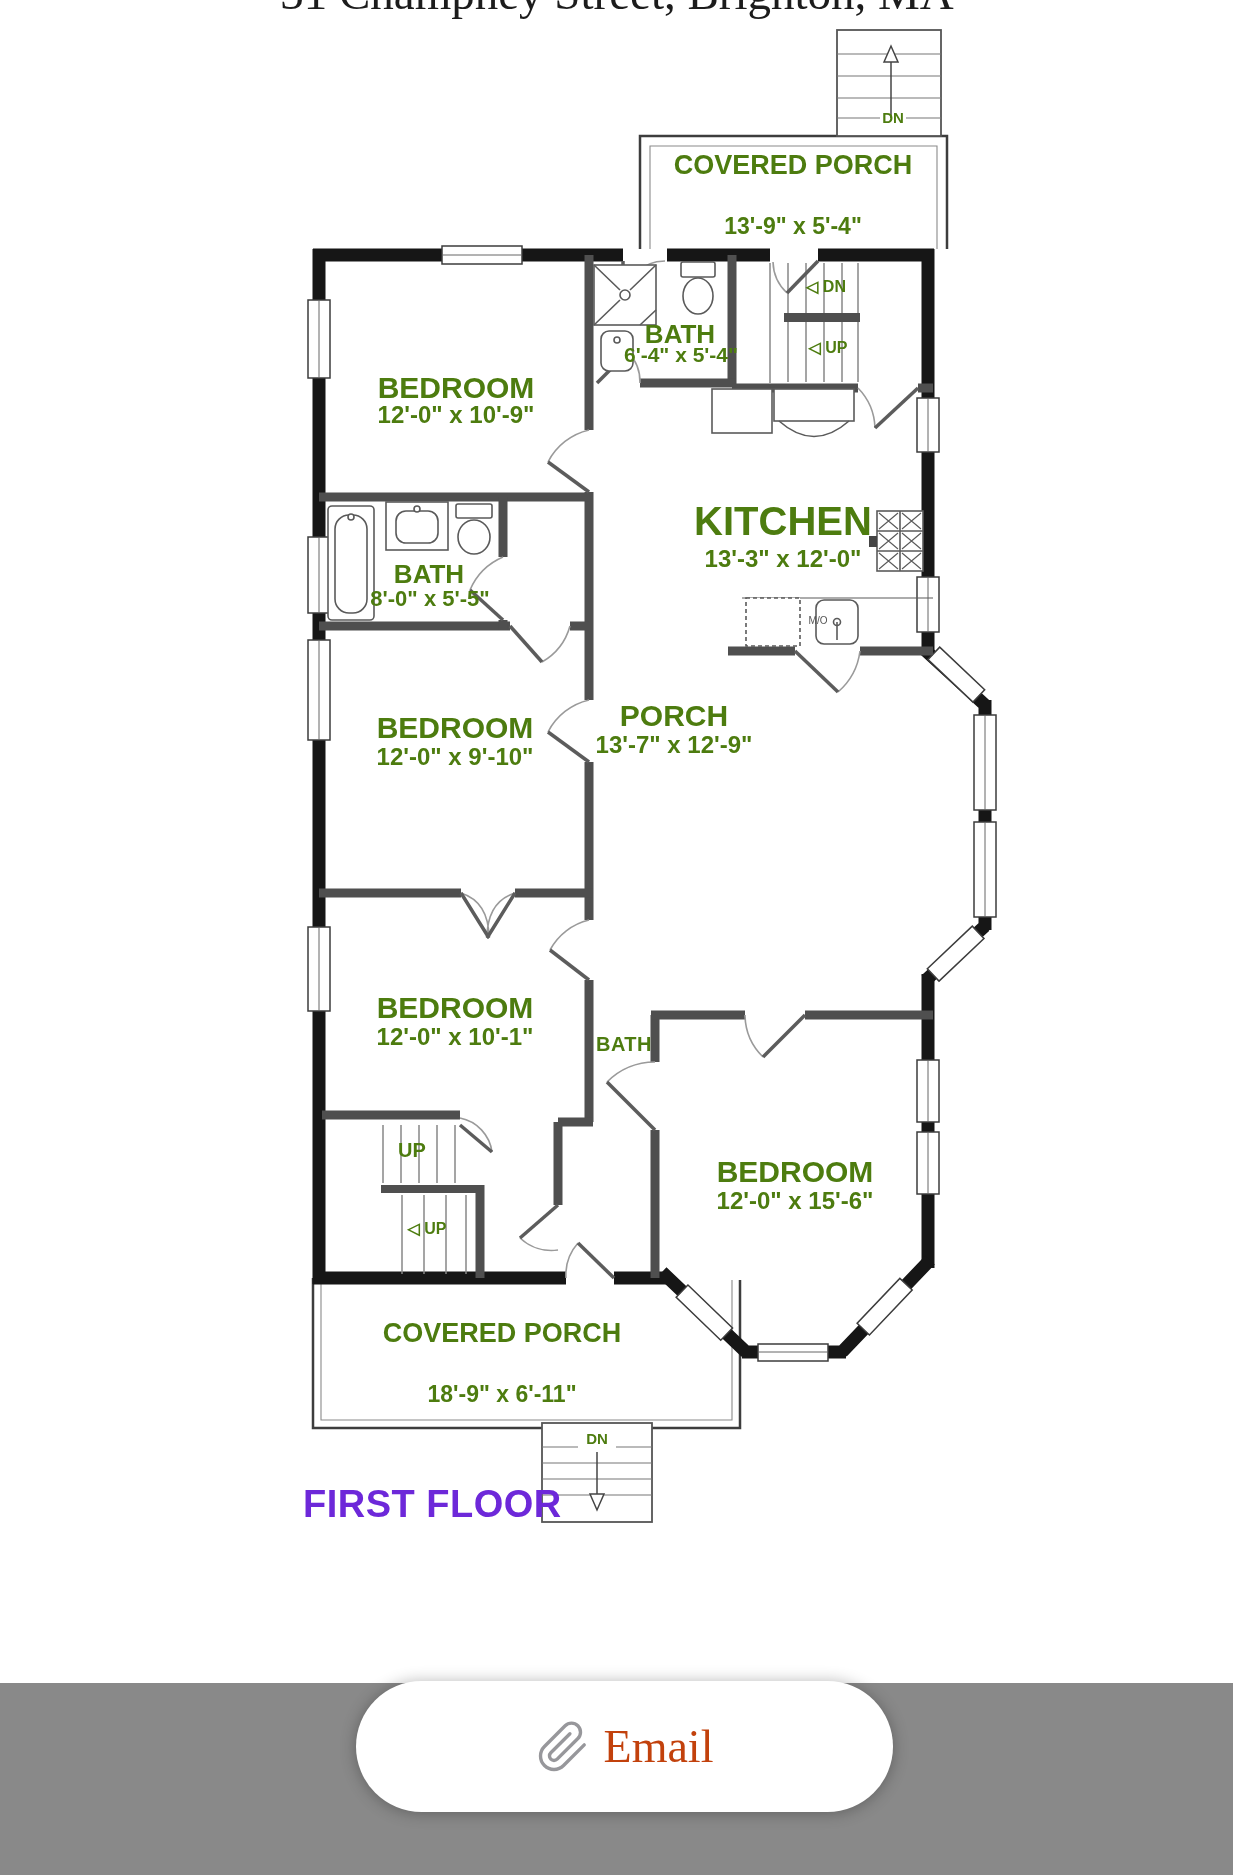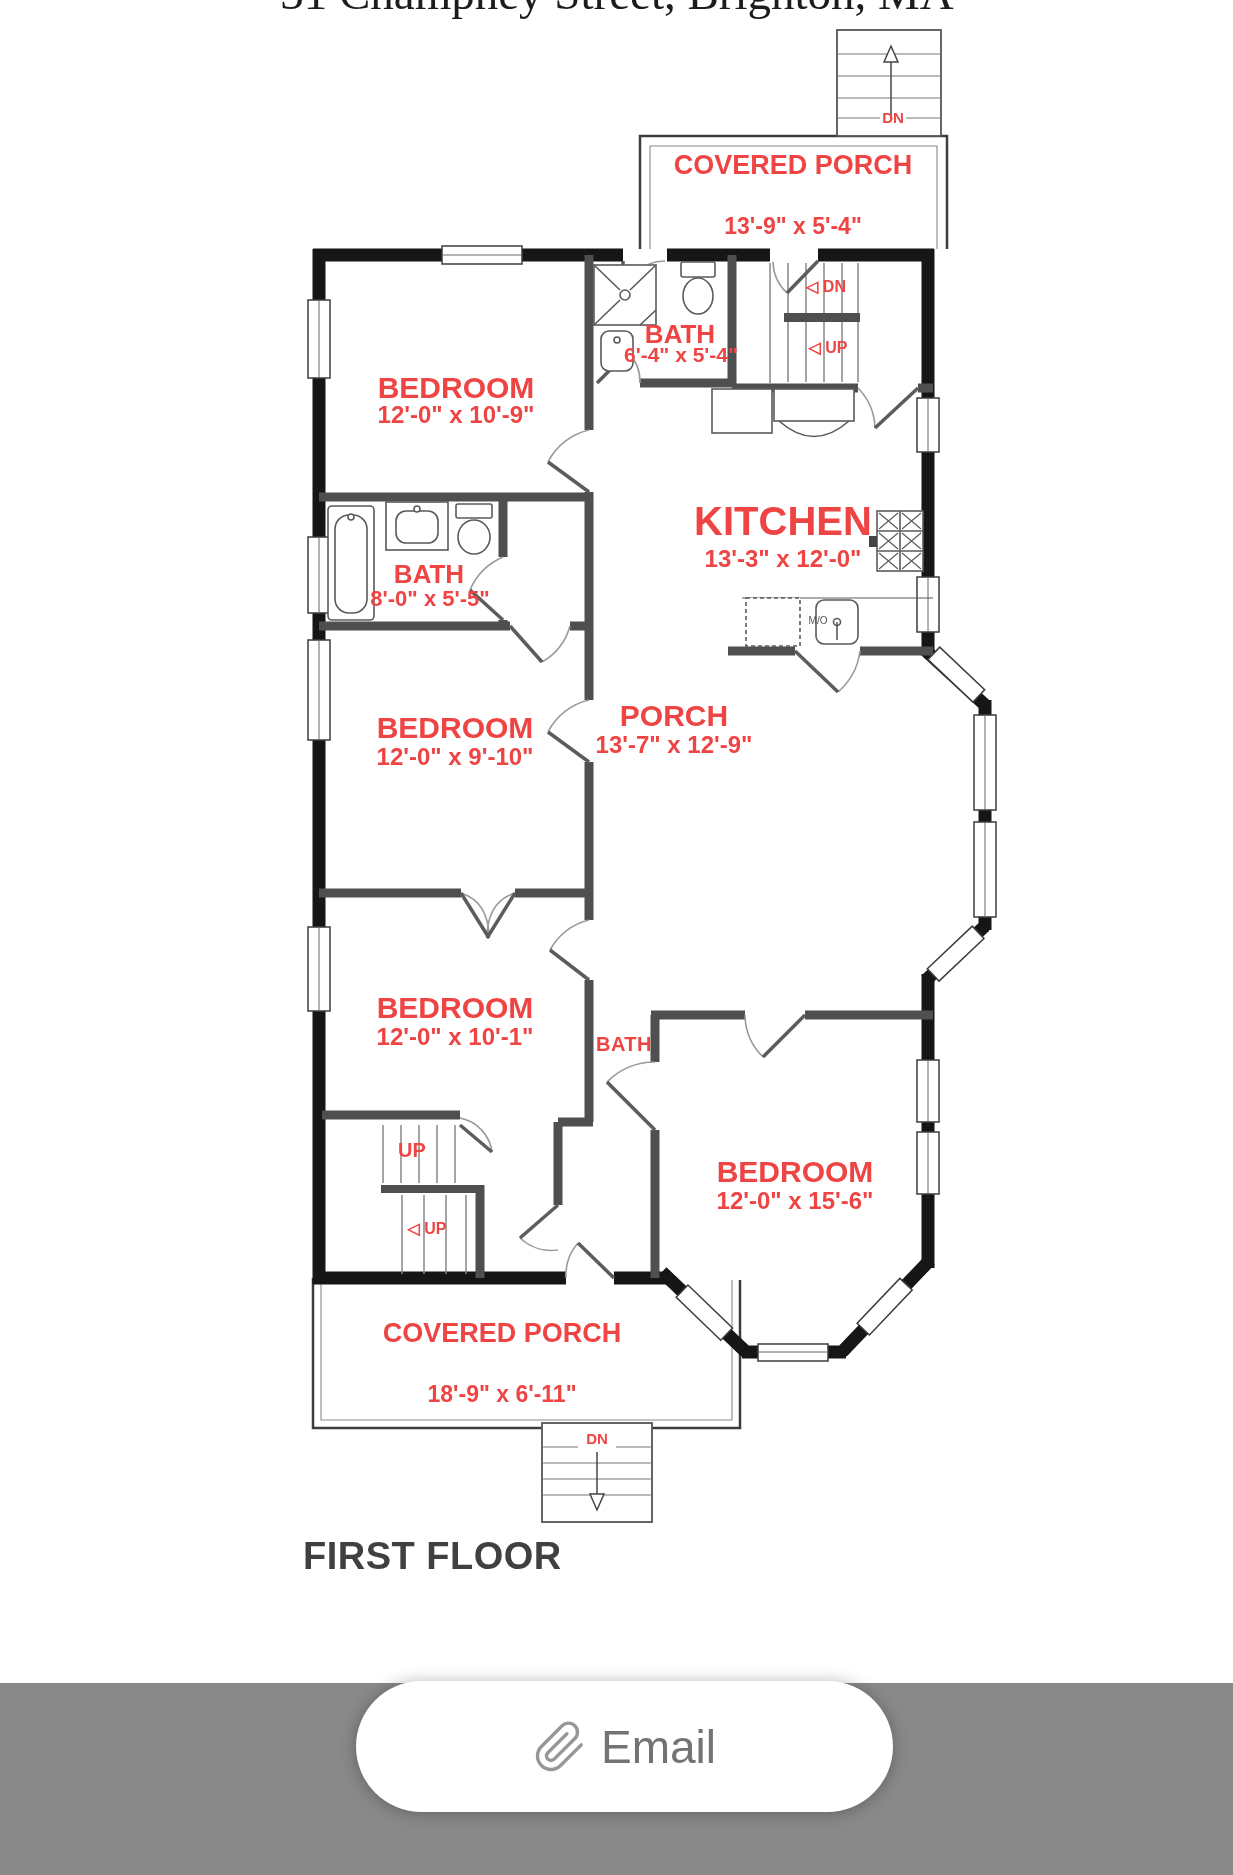--- a/index.html
+++ b/index.html
@@ -2,37 +2,37 @@
 <html><head>
 <meta charset="utf-8">
 <style>
   html,body{margin:0;padding:0;background:#fff;}
   .stage{position:relative;width:1233px;height:1875px;background:#ffffff;overflow:hidden;
          font-family:"Liberation Sans", sans-serif;}
   
   .address-title{position:absolute;left:617px;top:-34px;transform:translateX(-50%);
       font-family:"Liberation Serif", serif;font-size:47px;color:#1c1c1c;white-space:nowrap;}
   
-  .lbl{position:absolute;transform:translateX(-50%);text-align:center;color:#ef4444;
+  .lbl{position:absolute;transform:translateX(-50%);text-align:center;color:#4d7c0f;
        font-weight:700;white-space:nowrap;line-height:1.05;}
   .dims{font-weight:600;}
   .wrap{white-space:normal;width:250px;line-height:1.12;}
   .tiny{font-weight:400;color:#555;margin-left:45px;}
   svg.plan{position:absolute;left:0;top:0;}
   
-  .floor-title{position:absolute;left:303px;top:1536px;color:#404040;font-weight:700;
+  .floor-title{position:absolute;left:303px;top:1484px;color:#6d28d9;font-weight:700;
        font-size:38px;line-height:1.08;letter-spacing:0.5px;}
   
   .gray-band{position:absolute;left:0;top:1683px;width:1233px;height:192px;background:#898989;}
   .pill{position:absolute;left:356px;top:1681px;width:537px;height:131px;background:#ffffff;
         border-radius:66px;box-shadow:0 1px 16px rgba(0,0,0,0.30);
         display:flex;align-items:center;justify-content:center;gap:58px;}
-  .pill-btn{display:flex;align-items:center;gap:14px;color:#737373;font-size:46px;
+  .pill-btn{display:flex;align-items:center;gap:14px;color:#c2410c;font-size:46px;
         font-weight:400;background:none;border:none;cursor:pointer;
-        font-family:Liberation Sans, sans-serif;padding:0;}
+        font-family:Liberation Serif, serif;padding:0;}
   .pill-btn svg{display:block;}
 </style>
 </head>
 <body>
 
 <div class="stage">
 
   <div class="address-title">31 Champney Street, Brighton, MA</div>
 
   <svg class="plan" width="1233" height="1875" viewBox="0 0 1233 1875">

